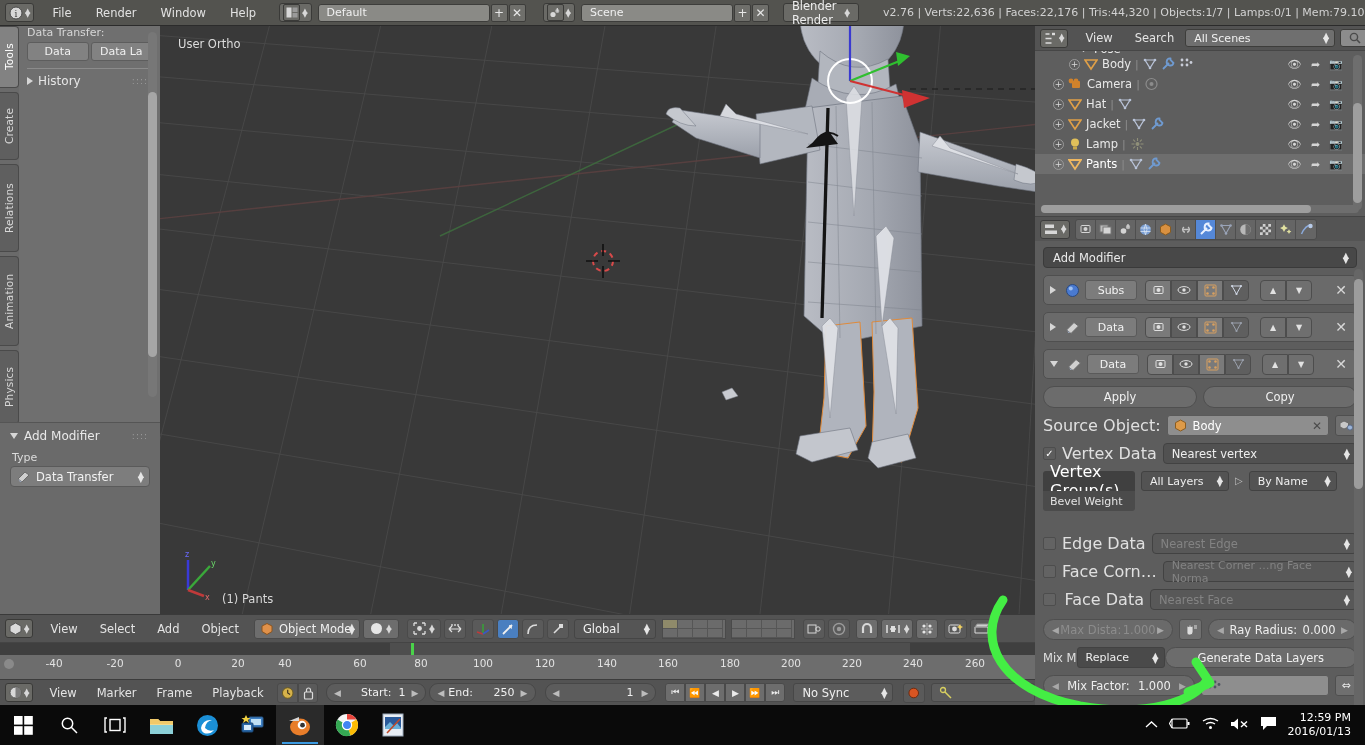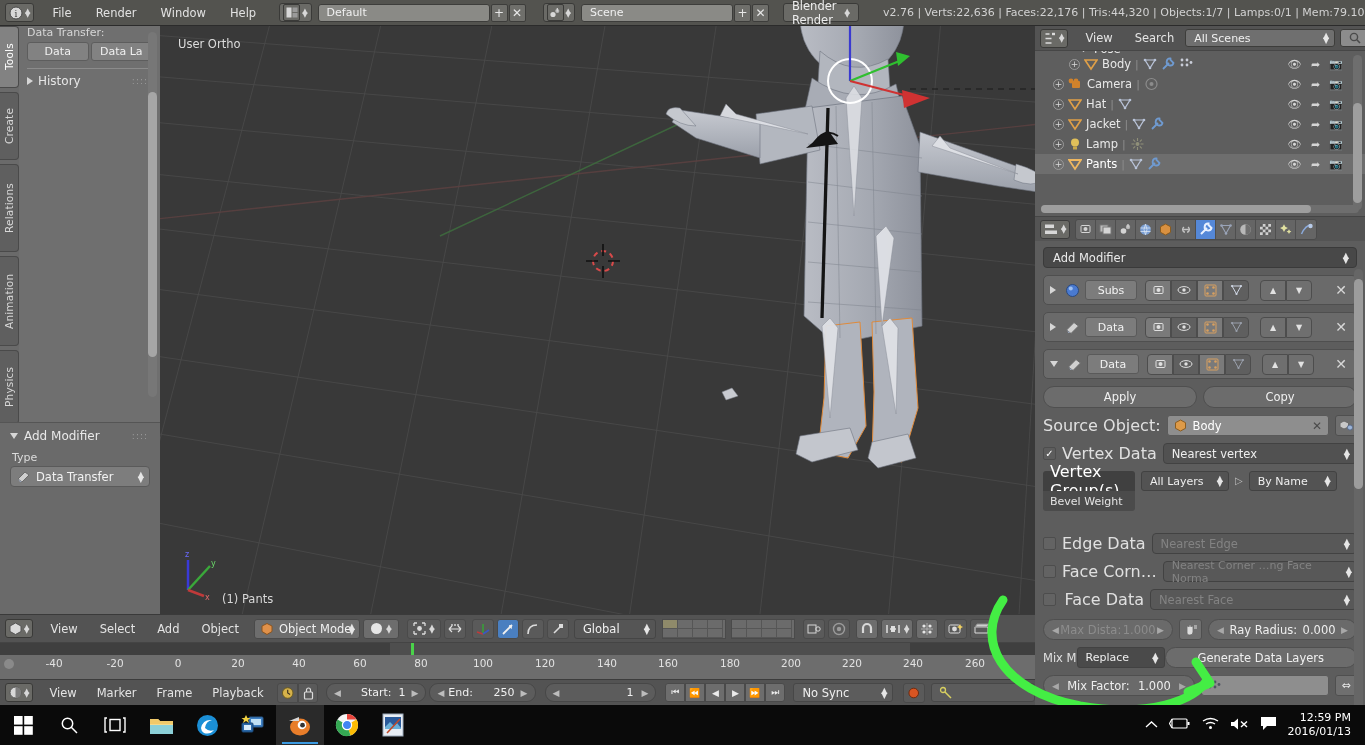--- a/index.html
+++ b/index.html
@@ -723,21 +723,21 @@
     <div class="tl-cacheband">
       <div class="tl-cache-dark"></div>
       <div class="tl-cache-right"></div>
       <div class="tl-playhead"></div>
     </div>
     <div class="tl-round"></div>
     <div class="tl-tick" style="left:54px">-40</div>
     <div class="tl-tick" style="left:115px">-20</div>
     <div class="tl-tick" style="left:178px">0</div>
     <div class="tl-tick" style="left:238px">20</div>
-    <div class="tl-tick" style="left:299px">40</div>
+    <div class="tl-tick" style="left:285px">40</div>
     <div class="tl-tick" style="left:360px">60</div>
     <div class="tl-tick" style="left:421px">80</div>
     <div class="tl-tick" style="left:483px">100</div>
     <div class="tl-tick" style="left:545px">120</div>
     <div class="tl-tick" style="left:607px">140</div>
     <div class="tl-tick" style="left:668px">160</div>
     <div class="tl-tick" style="left:730px">180</div>
     <div class="tl-tick" style="left:791px">200</div>
     <div class="tl-tick" style="left:852px">220</div>
     <div class="tl-tick" style="left:913px">240</div>

